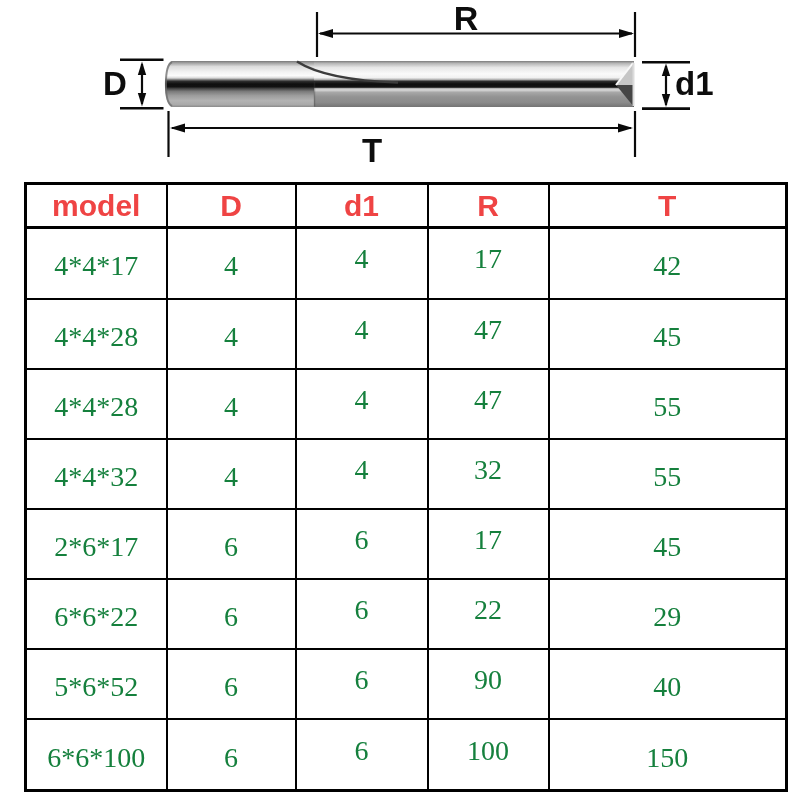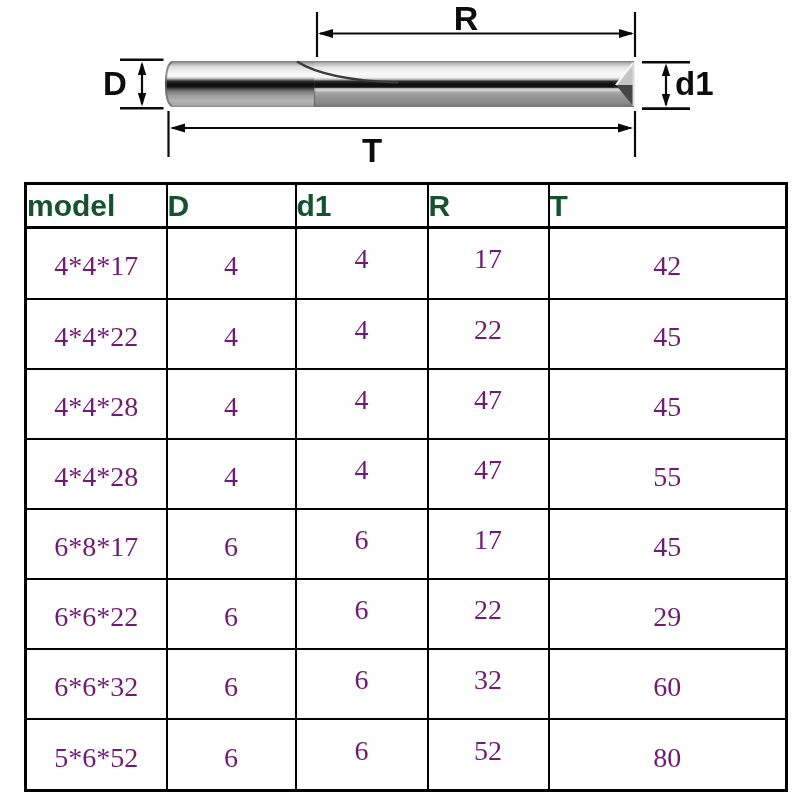--- a/index.html
+++ b/index.html
@@ -12,26 +12,26 @@
 
   table.spec-table{
     position:absolute;left:24px;top:182px;
     width:761px;height:610px;
     border-collapse:collapse;table-layout:fixed;
     border:3px solid #000;
     background:#fff;
   }
   .spec-table th{
     border:2px solid #000;border-bottom:3px solid #000;
-    font:bold 30px "Liberation Sans",sans-serif;color:#14532d;
-    text-align:left;vertical-align:middle;padding:0;height:41px;
+    font:bold 30px "Liberation Sans",sans-serif;color:#ef4444;
+    text-align:center;vertical-align:middle;padding:0;height:41px;
   }
   .spec-table td{
     border:2px solid #000;
-    font:28px "Liberation Serif",serif;color:#701a75;
+    font:28px "Liberation Serif",serif;color:#15803d;
     text-align:center;vertical-align:middle;padding:0;
   }
   .cv{display:inline-block;}
   .lo{transform:translateY(3px);}
   .hi{transform:translateY(-4px);}
 </style>
 </head>
 <body>
 
 <svg class="diagram" width="800" height="180" viewBox="0 0 800 180">
@@ -141,62 +141,62 @@
   </thead>
   <tbody>
     <tr>
       <td><span class="cv lo">4*4*17</span></td>
       <td><span class="cv lo">4</span></td>
       <td><span class="cv hi">4</span></td>
       <td><span class="cv hi">17</span></td>
       <td><span class="cv lo">42</span></td>
     </tr>
     <tr>
-      <td><span class="cv lo">4*4*22</span></td>
-      <td><span class="cv lo">4</span></td>
-      <td><span class="cv hi">4</span></td>
-      <td><span class="cv hi">22</span></td>
-      <td><span class="cv lo">45</span></td>
-    </tr>
-    <tr>
       <td><span class="cv lo">4*4*28</span></td>
       <td><span class="cv lo">4</span></td>
       <td><span class="cv hi">4</span></td>
       <td><span class="cv hi">47</span></td>
       <td><span class="cv lo">45</span></td>
     </tr>
     <tr>
       <td><span class="cv lo">4*4*28</span></td>
       <td><span class="cv lo">4</span></td>
       <td><span class="cv hi">4</span></td>
       <td><span class="cv hi">47</span></td>
       <td><span class="cv lo">55</span></td>
     </tr>
     <tr>
-      <td><span class="cv lo">6*8*17</span></td>
+      <td><span class="cv lo">4*4*32</span></td>
+      <td><span class="cv lo">4</span></td>
+      <td><span class="cv hi">4</span></td>
+      <td><span class="cv hi">32</span></td>
+      <td><span class="cv lo">55</span></td>
+    </tr>
+    <tr>
+      <td><span class="cv lo">2*6*17</span></td>
       <td><span class="cv lo">6</span></td>
       <td><span class="cv hi">6</span></td>
       <td><span class="cv hi">17</span></td>
       <td><span class="cv lo">45</span></td>
     </tr>
     <tr>
       <td><span class="cv lo">6*6*22</span></td>
       <td><span class="cv lo">6</span></td>
       <td><span class="cv hi">6</span></td>
       <td><span class="cv hi">22</span></td>
       <td><span class="cv lo">29</span></td>
     </tr>
     <tr>
-      <td><span class="cv lo">6*6*32</span></td>
-      <td><span class="cv lo">6</span></td>
-      <td><span class="cv hi">6</span></td>
-      <td><span class="cv hi">32</span></td>
-      <td><span class="cv lo">60</span></td>
-    </tr>
-    <tr>
       <td><span class="cv lo">5*6*52</span></td>
       <td><span class="cv lo">6</span></td>
       <td><span class="cv hi">6</span></td>
-      <td><span class="cv hi">52</span></td>
-      <td><span class="cv lo">80</span></td>
+      <td><span class="cv hi">90</span></td>
+      <td><span class="cv lo">40</span></td>
+    </tr>
+    <tr>
+      <td><span class="cv lo">6*6*100</span></td>
+      <td><span class="cv lo">6</span></td>
+      <td><span class="cv hi">6</span></td>
+      <td><span class="cv hi">100</span></td>
+      <td><span class="cv lo">150</span></td>
     </tr>
   </tbody>
 </table>
 
 </body></html>

